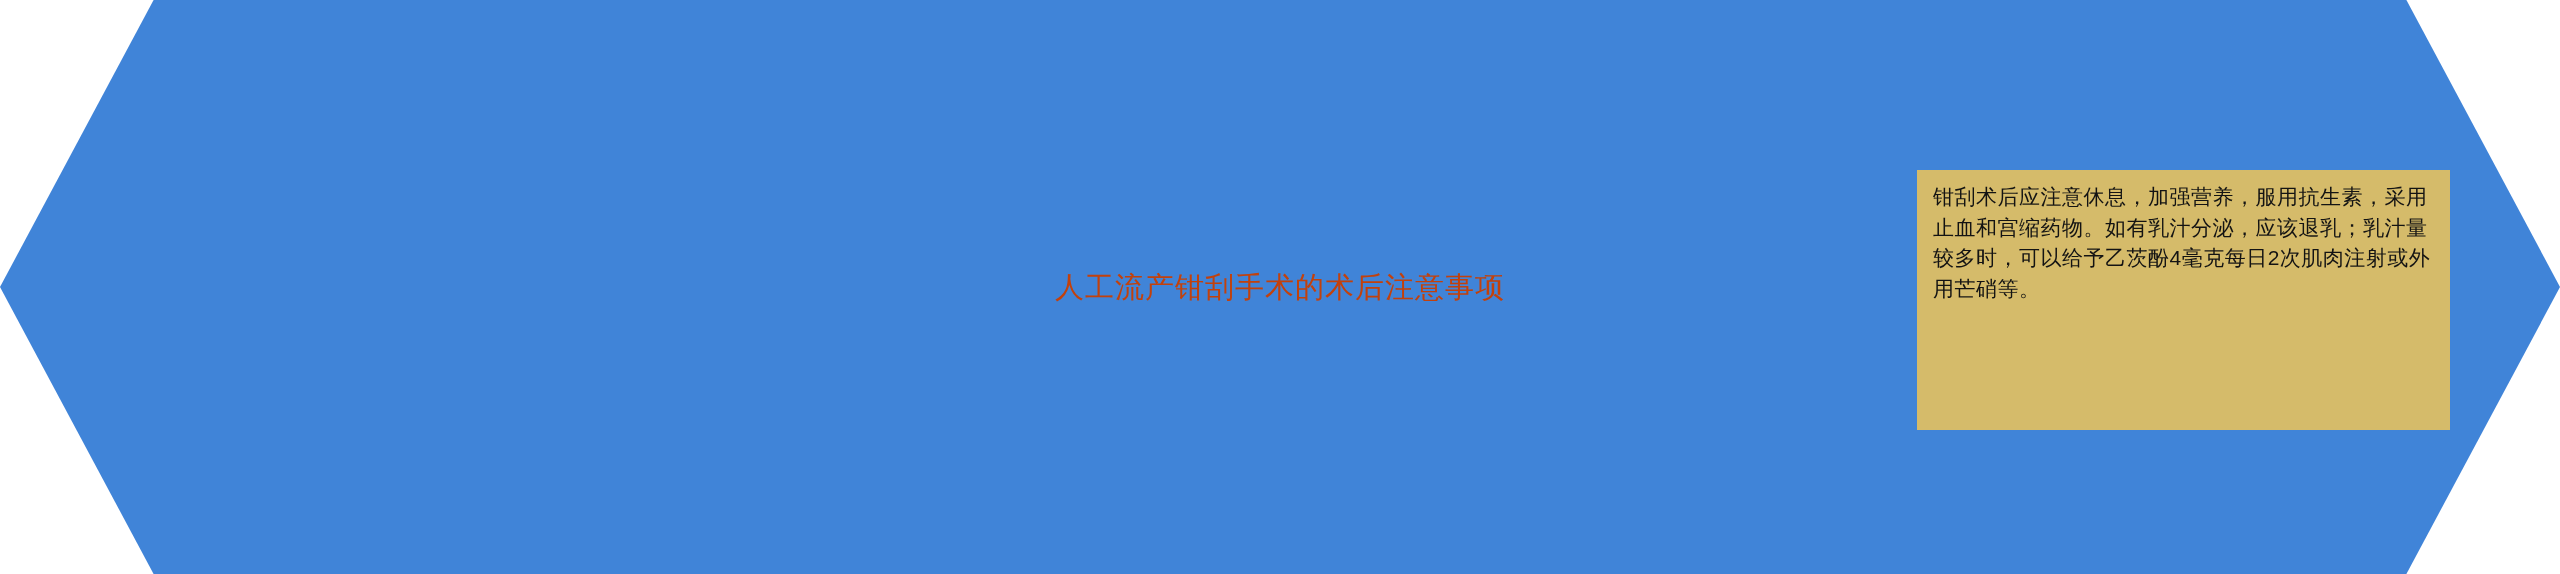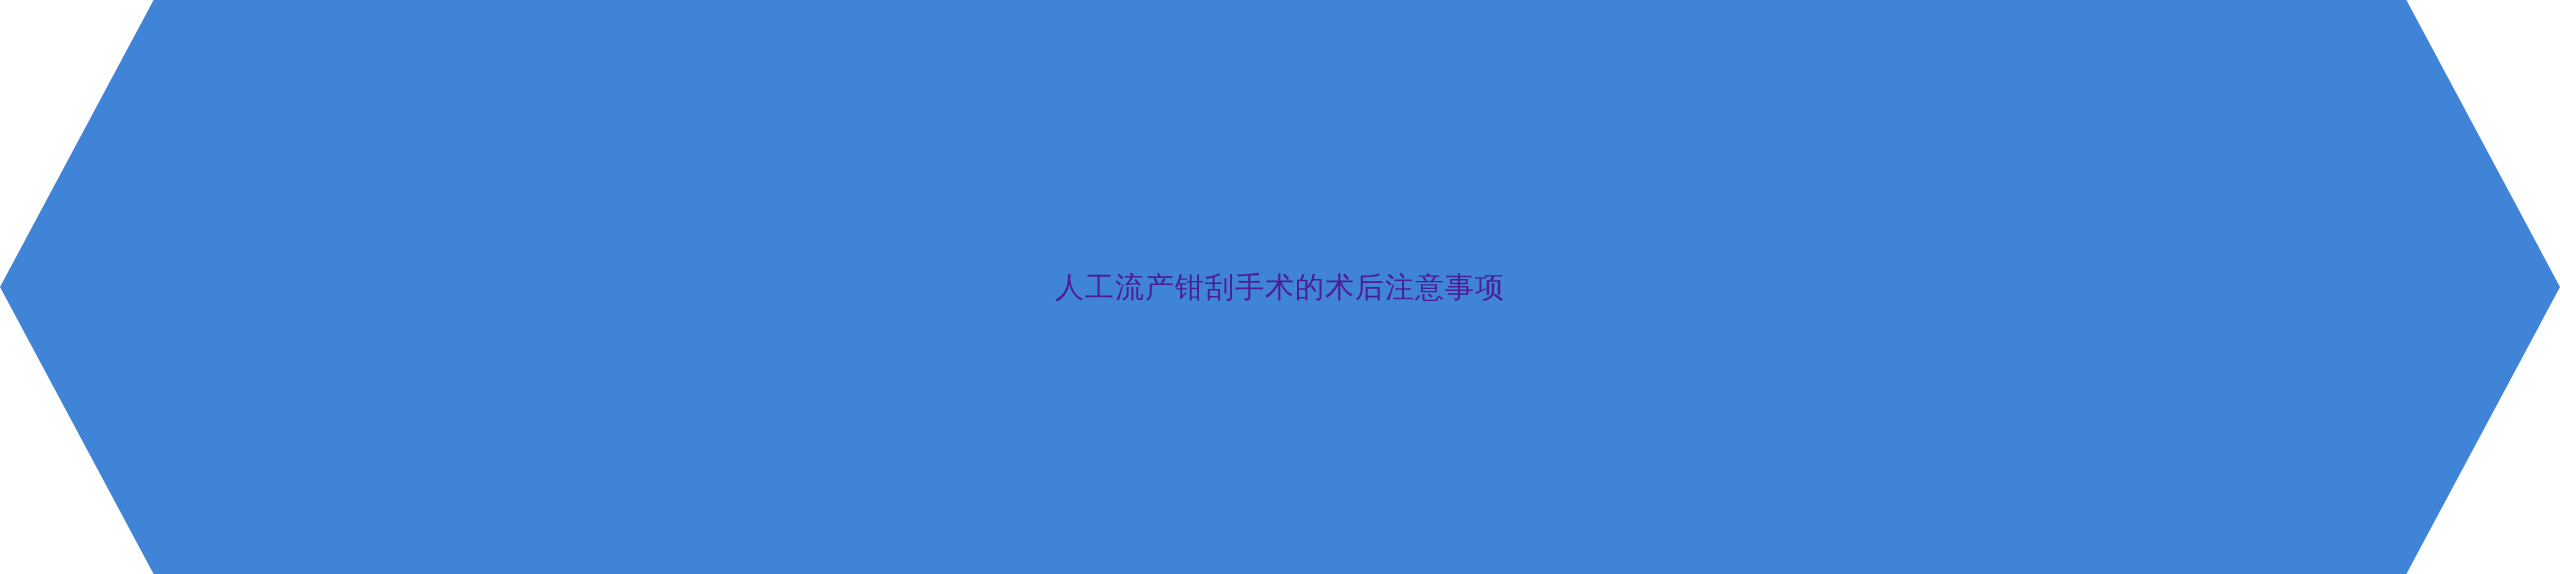--- a/index.html
+++ b/index.html
@@ -86,21 +86,21 @@
       0% 50%
     );
   }
   #center-node .center-label {
     position: absolute;
     inset: 0;
     display: flex;
     align-items: center;
     justify-content: center;
     text-align: left;
-    color: #4c1d95;
+    color: #c2410c;
     font-size: 29px;
     line-height: 1.45;
     letter-spacing: 1px;
     padding: 0 54px;
     box-sizing: border-box;
     white-space: pre-wrap;
     word-break: break-all;
   }
 
   
@@ -174,14 +174,17 @@
 
   <div class="node" id="branch-green">
     <span>钳刮术后应采取避孕措施，避免再次做人工流产术或钳刮术。已有一个孩子的夫妇应采用以下长效安全的避孕方法:</span>
   </div>
 
   <div id="center-node">
     <div class="hex"></div>
     <div class="center-label">人工流产钳刮手术的术后注意事项</div>
   </div>
 
+  <div class="node" id="branch-gold">
+    <span>钳刮术后应注意休息，加强营养，服用抗生素，采用止血和宫缩药物。如有乳汁分泌，应该退乳；乳汁量较多时，可以给予乙茨酚4毫克每日2次肌肉注射或外用芒硝等。</span>
+  </div>
 
 </div>
 
 </body></html>

